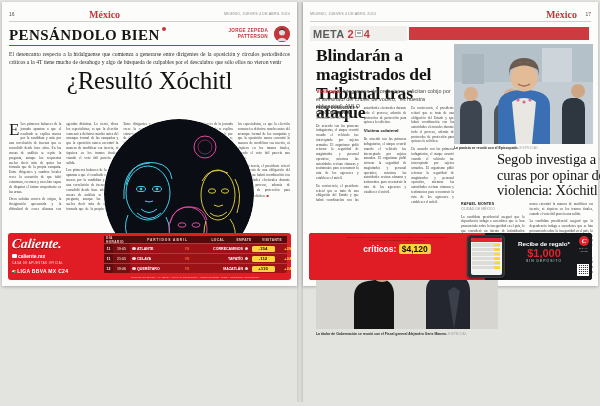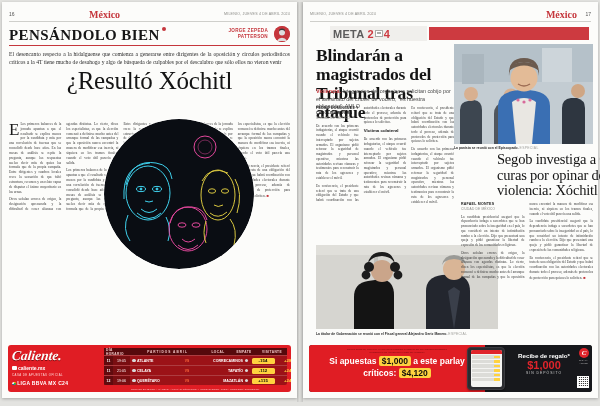--- a/index.html
+++ b/index.html
@@ -1,19 +1,19 @@
 <!DOCTYPE html>
 <html><head>
 <meta charset="utf-8">
 <style>
   * { margin:0; padding:0; box-sizing:border-box; }
   html,body { width:600px; height:406px; }
   body { font-family:"Liberation Serif", serif; background:#e3e3e0; overflow:hidden; }
   .canvas { position:relative; width:600px; height:406px; background:#e3e3e0; }
-  .page { position:absolute; top:2px; width:295px; height:396px; background:#fcfcfa;
+  .page { position:absolute; top:2px; width:295px; height:284px; background:#fcfcfa;
           box-shadow:0 1px 3px rgba(0,0,0,.25); }
   .page.left { left:2px; }
   .page.right { left:303px; }
 
   
   .folio { position:absolute; top:7px; left:7px; right:7px; height:13px;
            border-bottom:1px solid #cfcfcb; font-size:4px; color:#8a8a86; }
   .folio .pnum { position:absolute; top:2px; font-size:5px; color:#555; font-family:"Liberation Sans",sans-serif; }
   .folio .section { position:absolute; top:0; font-size:10px; font-weight:bold; color:#c5363c; }
   .folio .dateline { position:absolute; top:3px; font-size:3.6px; letter-spacing:.2px;
@@ -37,21 +37,21 @@
   .op-body { position:absolute; top:120px; left:7px; right:7px; bottom:60px;
              column-count:5; column-gap:5px; font-size:3.5px; line-height:1.38;
              color:#3a3a3a; text-align:justify; }
   .op-body p { margin-bottom:3px; }
   .dropcap { float:left; font-size:17px; line-height:.8; padding:1px 1px 0 0; color:#1a1a1a; }
   .endmark { color:#c5363c; font-size:4px; }
   .illus { position:absolute; top:117px; left:102px; width:150px; height:150px; border-radius:50%;
            overflow:hidden; box-shadow:0 0 0 1px rgba(255,255,255,.6); }
 
   
-  .metabar { position:absolute; top:24px; left:7px; right:9px; height:15px;margin-left:20px; }
+  .metabar { position:absolute; top:24px; left:7px; right:9px; height:15px; }
   .metabar .logo { position:absolute; left:0; top:0; height:15px; width:97px; background:#f0efec;
                    display:flex; align-items:center; padding-left:3px;
                    font-family:"Liberation Sans",sans-serif; font-weight:bold; font-size:11px; }
   .metabar .m { color:#5c5c5c; letter-spacing:.3px; }
   .metabar .d { color:#cd3a40; }
   .ballot { display:inline-block; width:8px; height:7px; border:1.2px solid #a9a9a5; position:relative;
             margin:0 1px; background:#fff; }
   .ballot::before { content:""; position:absolute; left:1px; right:1px; top:1.4px; height:1.2px; background:#a9a9a5; }
   .metabar .bar { position:absolute; left:99px; right:0; top:1px; height:13px; background:#cd3a40; }
 
@@ -404,25 +404,20 @@
       <p>La candidata presidencial aseguró que la dependencia indaga a sacerdotes que se han pronunciado sobre la inseguridad en el país, lo que consideró un intento de intimidación rumbo a la elección. Dijo que presentará una queja y pidió garantizar la libertad de expresión de las comunidades religiosas.</p>
       <p><span>En conferencia, el presidente reiteró que se trata de una obligación del Estado y que habrá coordinación con las autoridades electorales durante todo el proceso, además de protocolos de protección para quienes lo soliciten.</span> <span class="endmark">■</span></p>
     </div>
 
     <div class="ad" style="background:#17181c;">
       <div class="adR-red">
         <div class="adR-disc">
           <span>ESTOS MOMIOS, FECHAS Y HORARIOS PUEDEN CAMBIAR EN CUALQUIER MOMENTO</span><br>
           <span>CONSÚLTALOS ANTES DE HACER TU APUESTA</span>
         </div>
-        <div class="parlay1">
-          <span>Si apuestas</span>
-          <span class="ychip">$1,000</span>
-          <span>a este parlay</span>
-        </div>
         <div class="parlay2">
           <span>críticos:</span>
           <span class="ychip">$4,120</span>
         </div>
       </div>
 
       <div class="phone">
         <div class="scr">
           <div class="bar"></div>
           <div class="row"></div>

